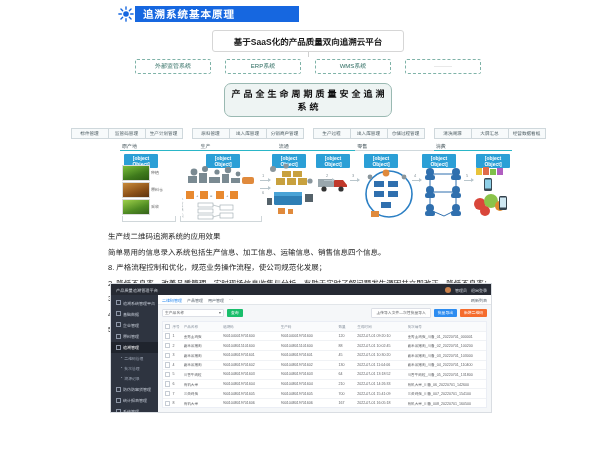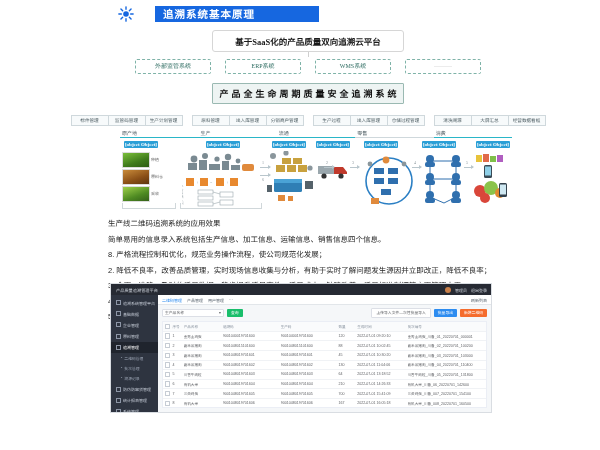--- a/index.html
+++ b/index.html
@@ -5,49 +5,49 @@
 <style>
   html,body{margin:0;padding:0;}
   body{
     width:600px;height:450px;overflow:hidden;background:#ffffff;
     font-family:"Liberation Sans","DejaVu Sans",sans-serif;
     color:#333;
   }
   .page{position:relative;width:600px;height:450px;}
 
   
-  .header{display:flex;align-items:flex-start;gap:21px;padding:6px 0 0 118px;}
+  .header{display:flex;align-items:flex-start;gap:1px;padding:6px 0 0 118px;}
   .sun-icon{width:16px;height:16px;position:relative;flex:0 0 auto;}
   .title-bar{
     background:#1667e0;color:#fff;font-size:10.5px;font-weight:bold;
     letter-spacing:1px;padding:3px 10px 3px 8px;
     width:164px;box-sizing:border-box;height:16px;line-height:11px;
   }
 
   
-  .diagram{position:relative;padding:0 0 0 16px;font-family:Liberation Serif, serif;}
+  .diagram{position:relative;padding:0 0 0 16px;}
   .platform-box{
     margin:8px auto 0;width:192px;box-sizing:border-box;
     border:1px solid #d6d6d6;border-radius:3px;background:#fff;
     text-align:center;font-size:8.5px;font-weight:bold;color:#1a1a1a;
     padding:4px 0;
   }
   .connector-v{width:1px;background:#cfcfcf;margin:0 auto;height:5px;}
   .sys-row{
     display:flex;justify-content:center;gap:14px;margin-top:2px;
   }
   .sys-box{
     border:1px dashed #7fb3a8;border-radius:2px;background:#fff;
     width:74px;height:13px;line-height:12px;text-align:center;
     font-size:6px;color:#2c6b60;
   }
   .sys-box.blank{color:#c9c9c9;}
   .lifecycle-box{
-    margin:9px auto 0;width:192px;box-sizing:border-box;
-    border:1px solid #9ab9b2;border-radius:1px;background:#eef4f3;
+    margin:9px auto 0;width:168px;box-sizing:border-box;
+    border:1px solid #9ab9b2;border-radius:7px;background:#eef4f3;
     text-align:center;font-size:9px;font-weight:bold;color:#111;
     letter-spacing:3px;padding:3px 0 3px 3px;
   }
 
   
   .tab-groups{display:flex;justify-content:center;gap:9px;margin-top:11px;}
   .tab-group{display:flex;}
   .tab-cell{
     border:1px solid #cfd8dc;background:#f7fafb;
     font-size:4.6px;color:#4a5a60;text-align:center;

